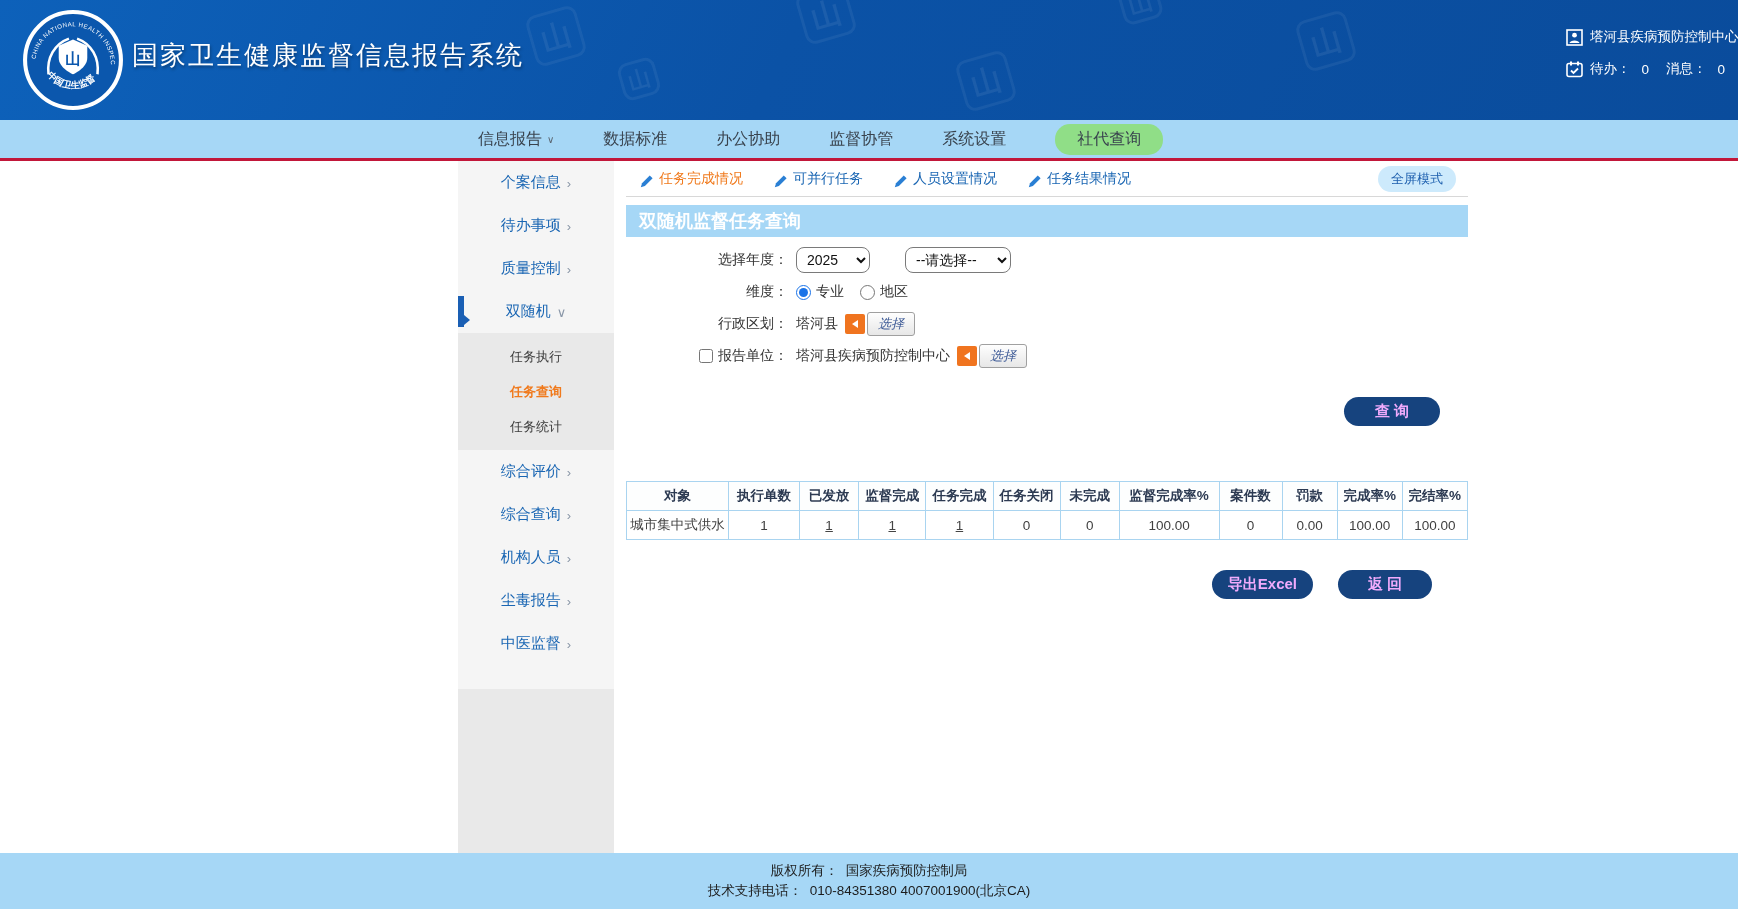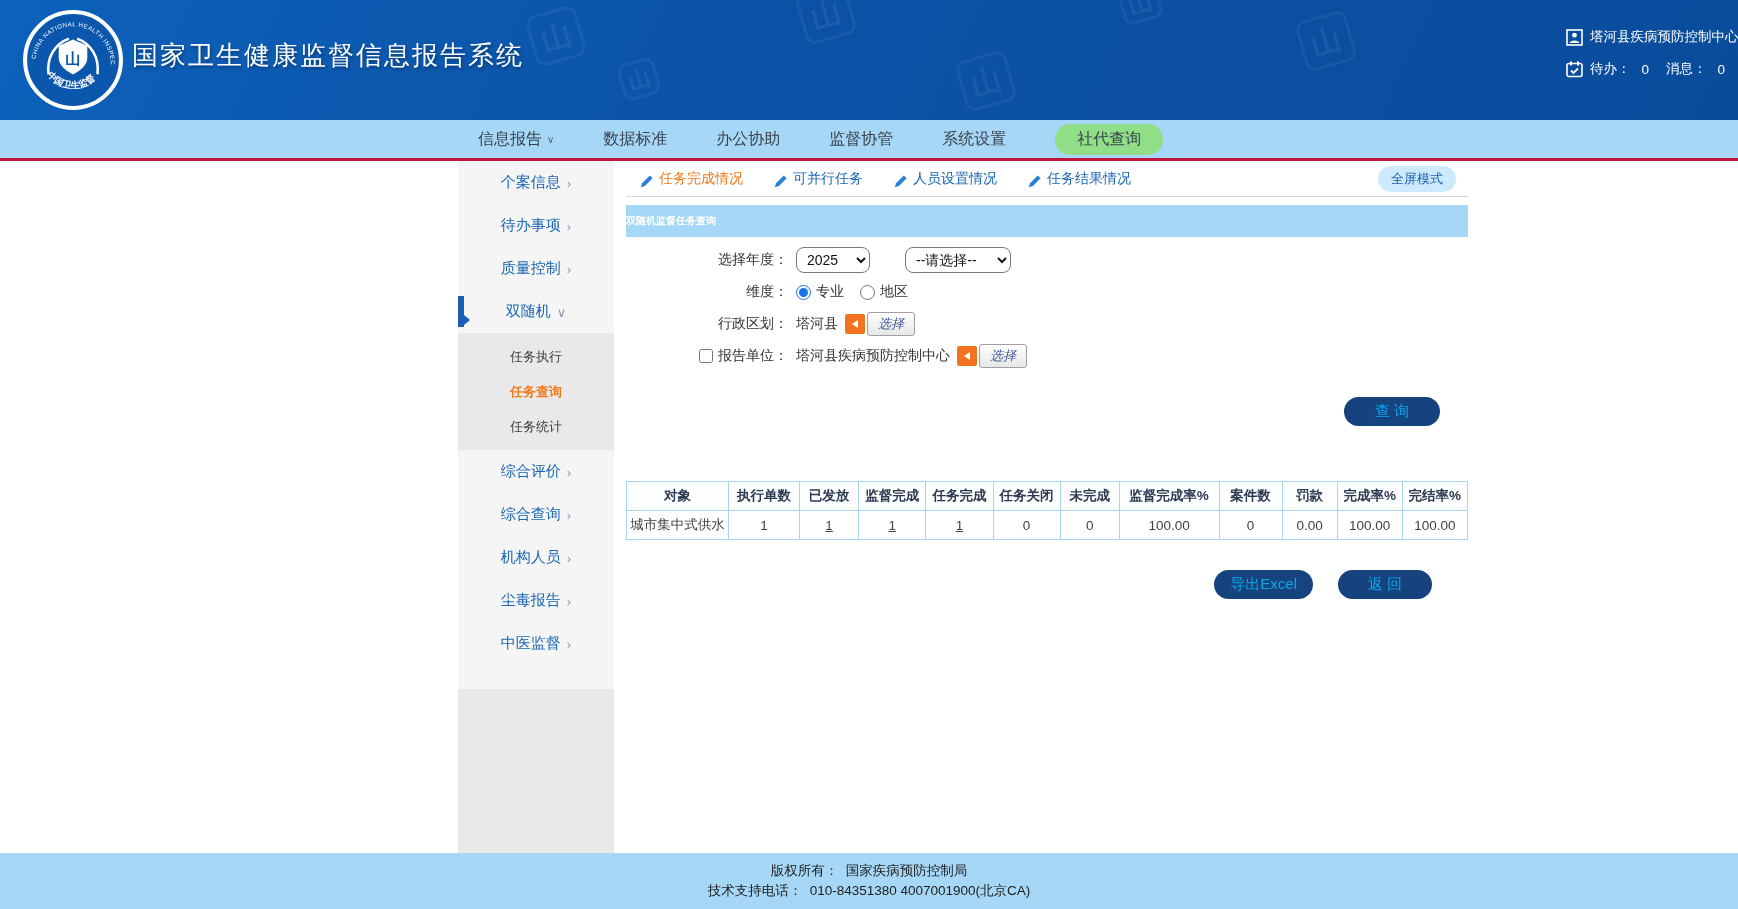--- a/index.html
+++ b/index.html
@@ -48,22 +48,22 @@
 
   
   .content { position:absolute; left:626px; top:0; width:842px; }
   .tabs-row { height:36px; display:flex; align-items:center; border-bottom:1px solid #d8d8d8; padding:0 12px 0 14px; }
   .tab { display:flex; align-items:flex-end; gap:6px; margin-right:31px; cursor:pointer; }
   .tab-label { font-size:14px; color:#1a66b3; }
   .tab.active .tab-label { color:#f07a1d; }
   .fullscreen-btn { margin-left:auto; background:#cdeafc; color:#1d5fae; font-size:13px;
     border-radius:13px; padding:4px 13px; cursor:pointer; }
 
-  .panel-header { margin-top:8px; height:32px; background:#a6d7f6; color:#fff; font-size:10px;
-    font-weight:bold; line-height:32px; }
+  .panel-header { margin-top:8px; height:32px; background:#a6d7f6; color:#fff; font-size:18px;
+    font-weight:bold; line-height:32px; padding-left:13px; }
 
   .form { padding-top:10px; }
   .form-row { display:flex; align-items:center; margin-bottom:6px; height:26px; }
   .form-label { width:170px; text-align:right; padding-right:8px; font-size:14px; color:#333; flex:0 0 auto; }
   .form-label.with-box { display:flex; align-items:center; justify-content:flex-end; gap:5px; }
   select { font-size:14px; color:#111; border:1px solid #7a7a7a; border-radius:8px;
     padding:2px 6px; height:26px; background:#fff; }
   .year-select { width:74px; margin-right:35px; }
   .cat-select { width:106px; }
   .radio-group { display:flex; align-items:center; gap:16px; }
@@ -72,22 +72,22 @@
   input[type=checkbox] { width:14px; height:14px; }
   .form-value { font-size:14px; color:#333; margin-right:7px; }
   .choose-widget { display:inline-flex; align-items:center; cursor:pointer; }
   .choose-orange { width:20px; height:20px; background:#f0741f; border-radius:2px;
     display:flex; align-items:center; justify-content:center; }
   .choose-orange .tri { width:0; height:0; border-top:4px solid transparent;
     border-bottom:4px solid transparent; border-right:6px solid #fff; }
   .choose-btn { margin-left:2px; padding:2px 10px; font-size:13px; color:#3d5a96;
     border:1px solid #a0a0a0; border-radius:3px; background:linear-gradient(#fefefe,#e7e7e7);font-style:italic; }
 
-  .btn-navy { background:#16437e; color:#0ea5e9; border:none; border-radius:15px;
-    font-size:15px; height:29px; cursor:pointer; font-family:inherit; }
+  .btn-navy { background:#16437e; color:#f0abfc; border:none; border-radius:15px;
+    font-size:15px; height:29px; cursor:pointer; font-family:inherit;font-weight:bold; }
   .query-btn { display:block; margin:28px 28px 0 auto; width:96px; }
   .results-gap { height:45px; }
   table { width:100%; border-collapse:collapse; table-layout:fixed; margin-top:10px; }
   th,td { border:1px solid #a9d4f0; height:29px; text-align:center; font-size:13.5px; overflow:hidden; white-space:nowrap; }
   th { color:#2c3a52; font-weight:bold; background:#fdfefe; }
   td { color:#3f3f3f; }
   .cell-link { text-decoration:underline; color:#444; cursor:pointer; }
   .actions-row { display:flex; justify-content:flex-end; gap:25px; margin-top:30px; padding-right:36px; }
   .actions-row .btn-navy { min-width:94px; padding:0 16px; }
 

